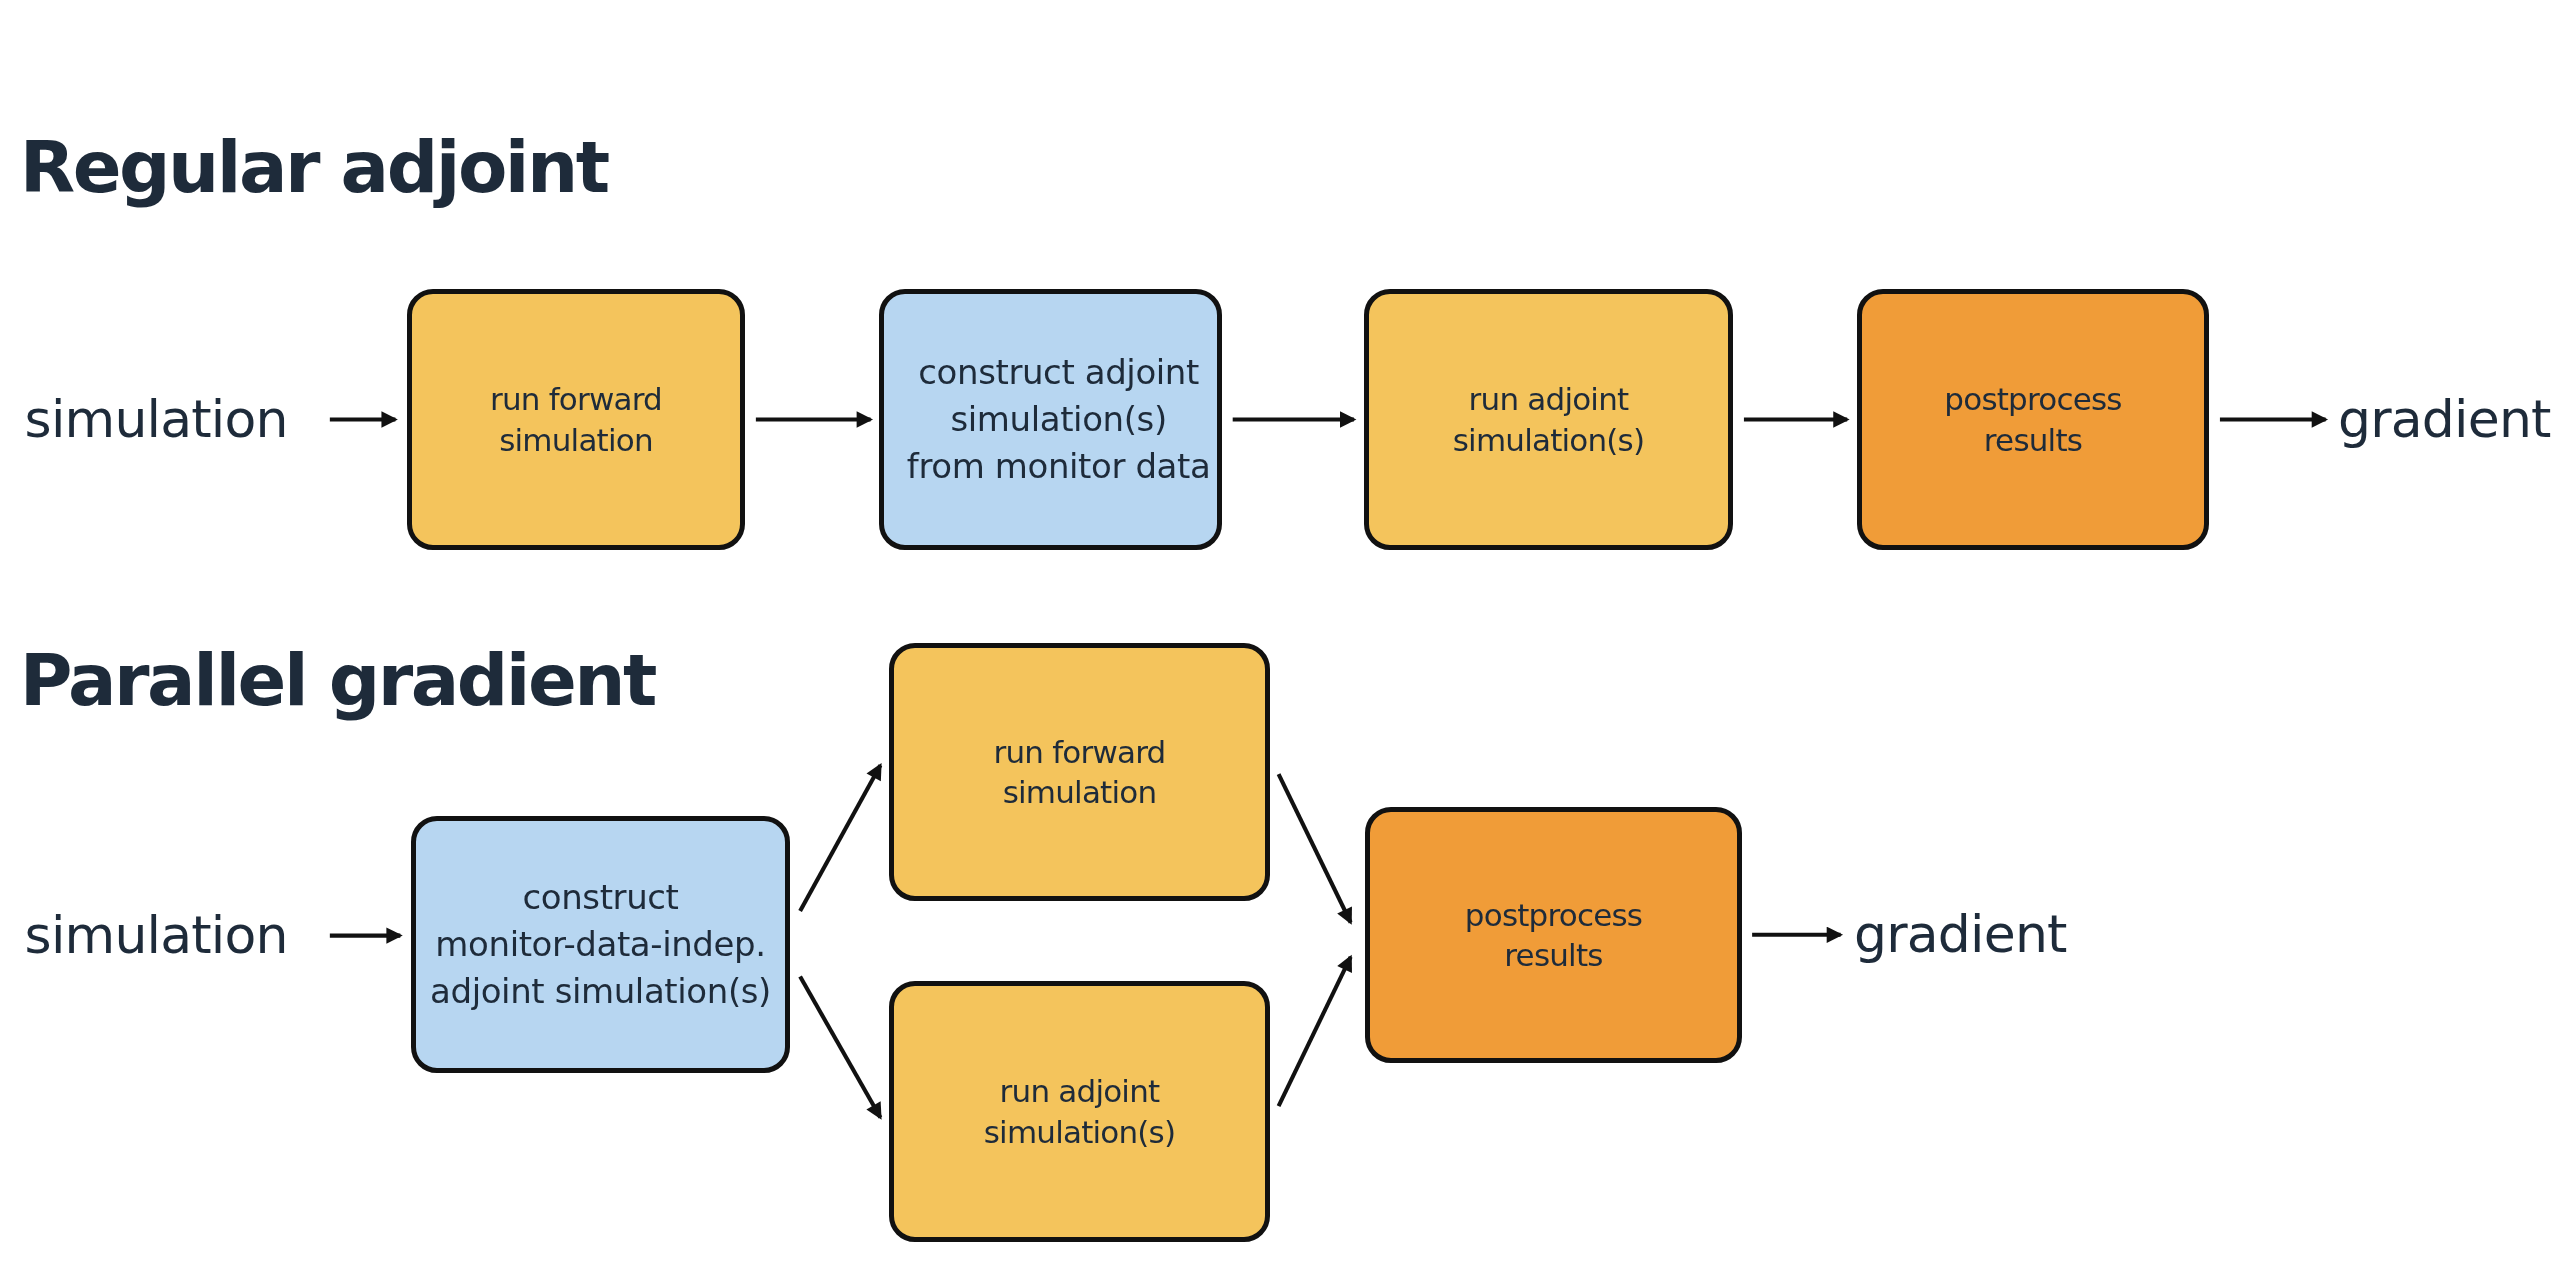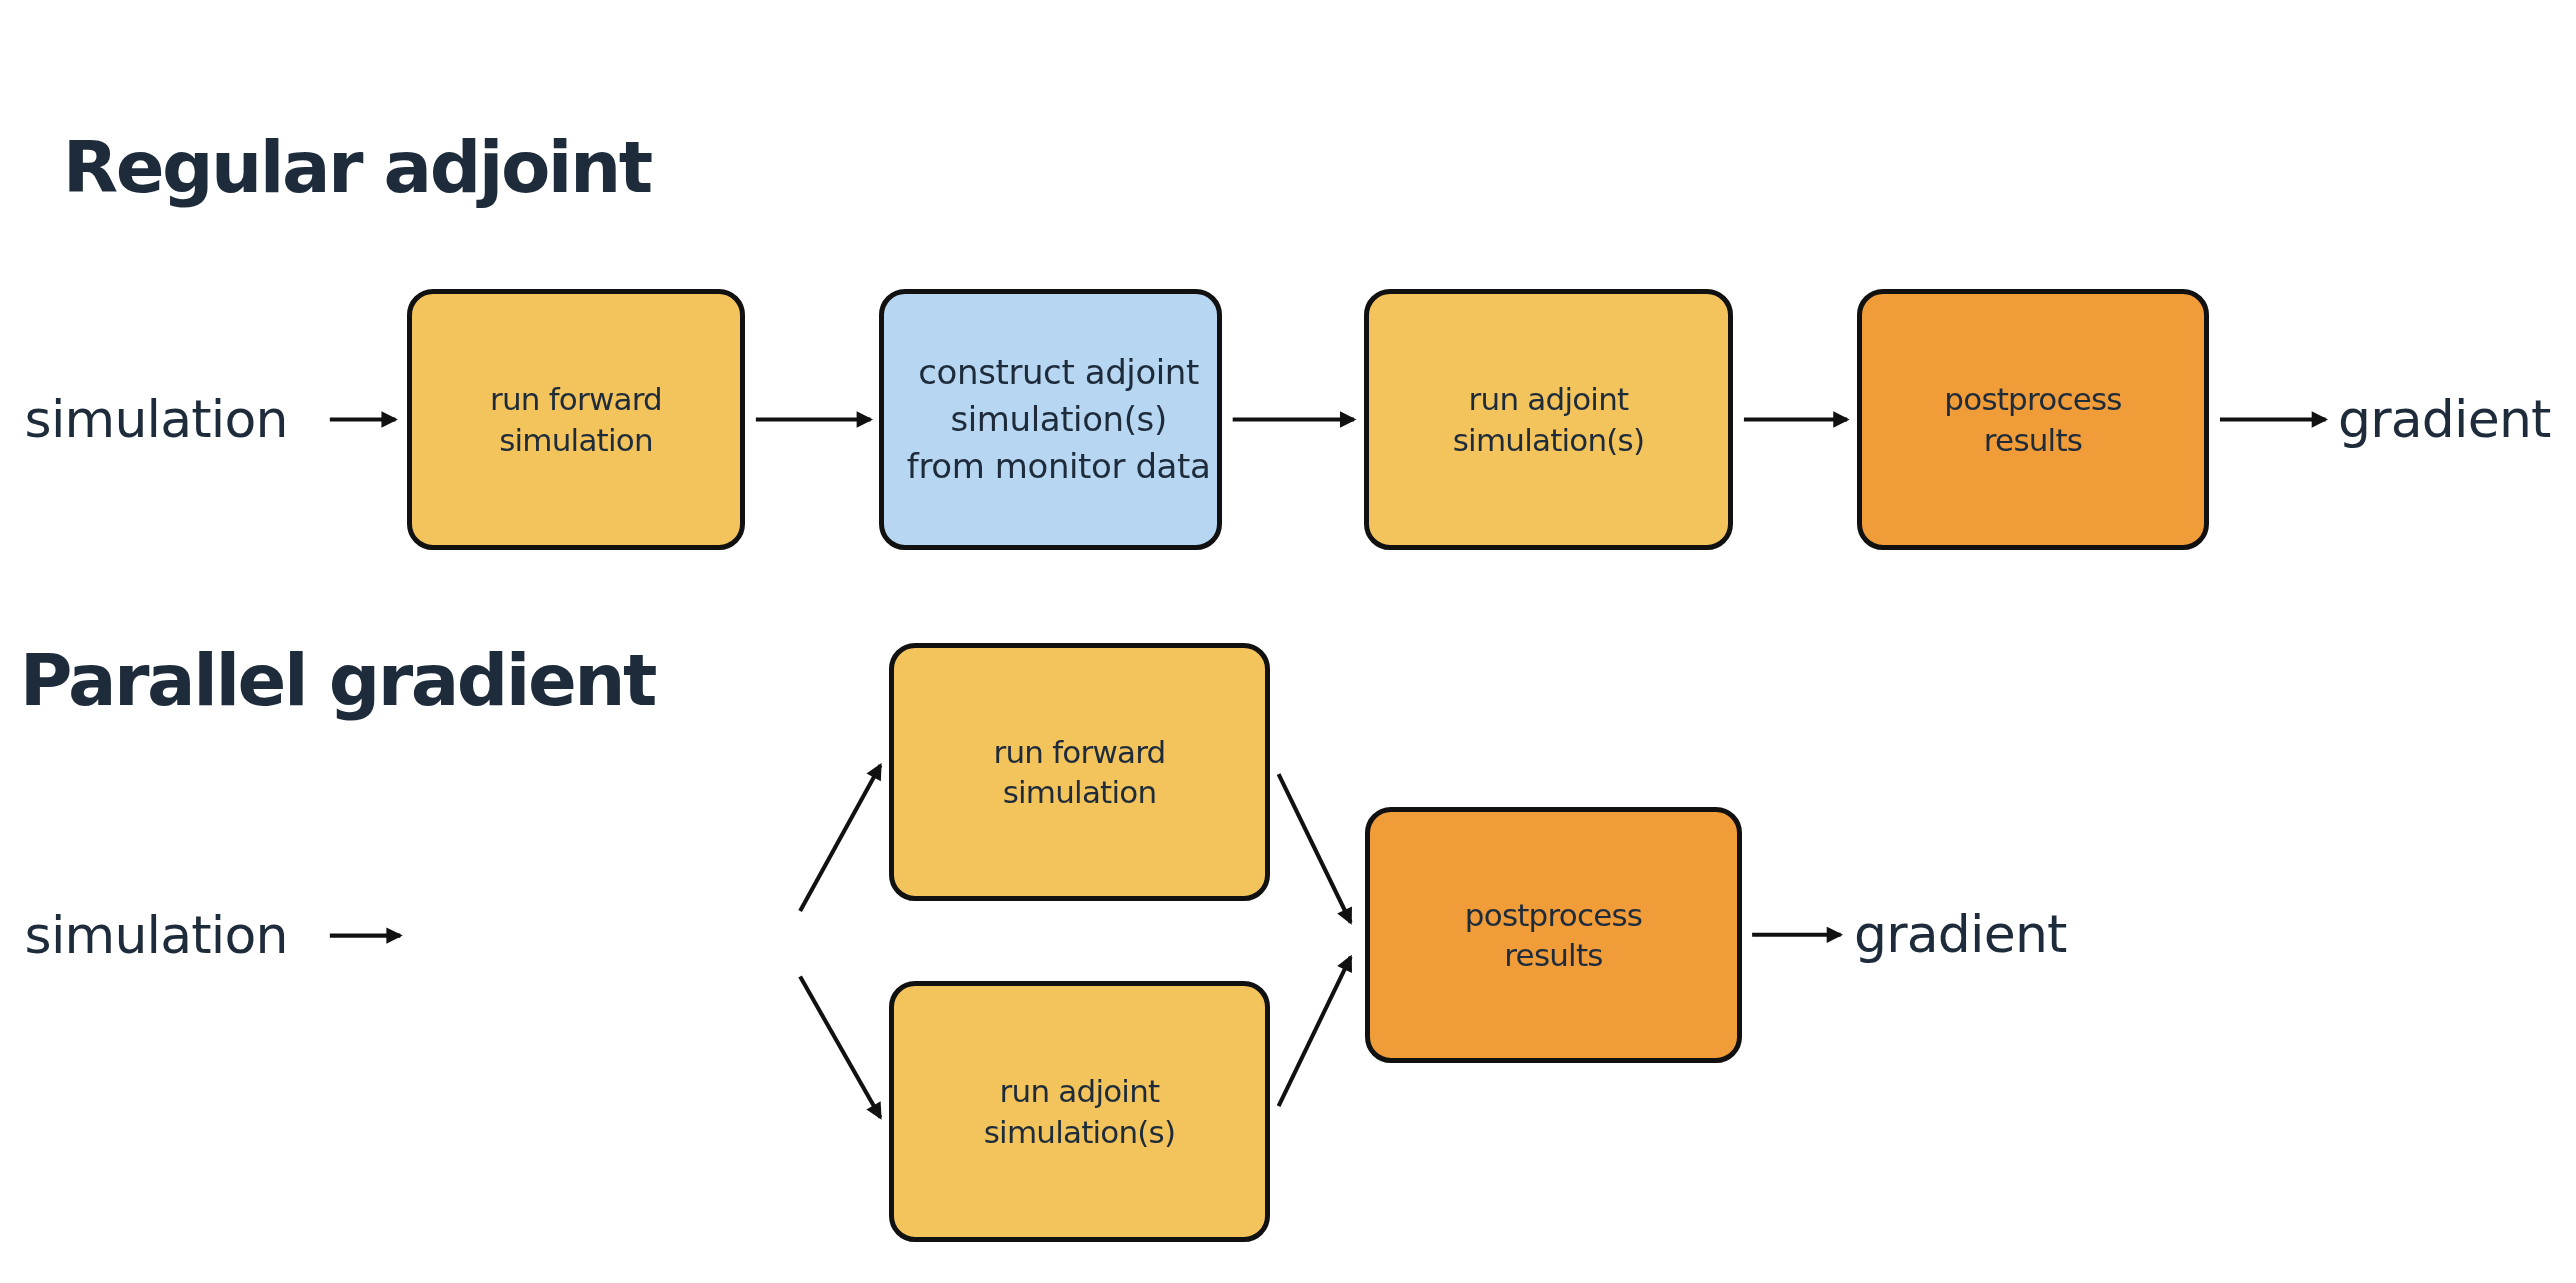--- a/index.html
+++ b/index.html
@@ -88,21 +88,21 @@
     <line x1="2709" y1="512" x2="2838" y2="512" marker-end="url(#ah)"></line>
 
     <line x1="402" y1="1142" x2="488" y2="1142" marker-end="url(#ah)"></line>
     <line x1="976" y1="1112" x2="1074" y2="934" marker-end="url(#ah)"></line>
     <line x1="976" y1="1192" x2="1074" y2="1364" marker-end="url(#ah)"></line>
     <line x1="1560" y1="945" x2="1648" y2="1126" marker-end="url(#ah)"></line>
     <line x1="1560" y1="1350" x2="1648" y2="1168" marker-end="url(#ah)"></line>
     <line x1="2138" y1="1141" x2="2246" y2="1141" marker-end="url(#ah)"></line>
   </svg>
 
-  <div class="sec-title" style="left:19.7px; top:125px;margin-left:43px;">Regular adjoint</div>
+  <div class="sec-title" style="left:19.7px; top:125px;">Regular adjoint</div>
 
   <div class="flow-label" style="left:24.6px; top:420px;">simulation</div>
 
   <div class="box" style="left: 407px; top: 289px; width: 338px; height: 261px; background: rgb(244, 196, 92);">
     <span class="lbl">run forward
 simulation</span>
   </div>
 
   <div class="box small" style="left: 879px; top: 289px; width: 343px; height: 261px; background: rgb(183, 214, 241); justify-content: flex-end;">
     <span class="lbl">construct adjoint
@@ -119,20 +119,25 @@
     <span class="lbl">postprocess
 results</span>
   </div>
 
   <div class="flow-label" style="left:2338px; top:420px;">gradient</div>
 
   <div class="sec-title" style="left:19.7px; top:638px;">Parallel gradient</div>
 
   <div class="flow-label" style="left:24.6px; top:936px;">simulation</div>
 
+  <div class="box small" style="left: 411px; top: 816px; width: 379px; height: 257px; background: rgb(183, 214, 241);">
+    <span class="lbl">construct
+monitor-data-indep.
+adjoint simulation(s)</span>
+  </div>
 
   <div class="box" style="left: 889px; top: 643px; width: 381px; height: 258px; background: rgb(244, 196, 92);">
     <span class="lbl">run forward
 simulation</span>
   </div>
 
   <div class="box" style="left: 889px; top: 981px; width: 381px; height: 261px; background: rgb(244, 196, 92);">
     <span class="lbl">run adjoint
 simulation(s)</span>
   </div>

